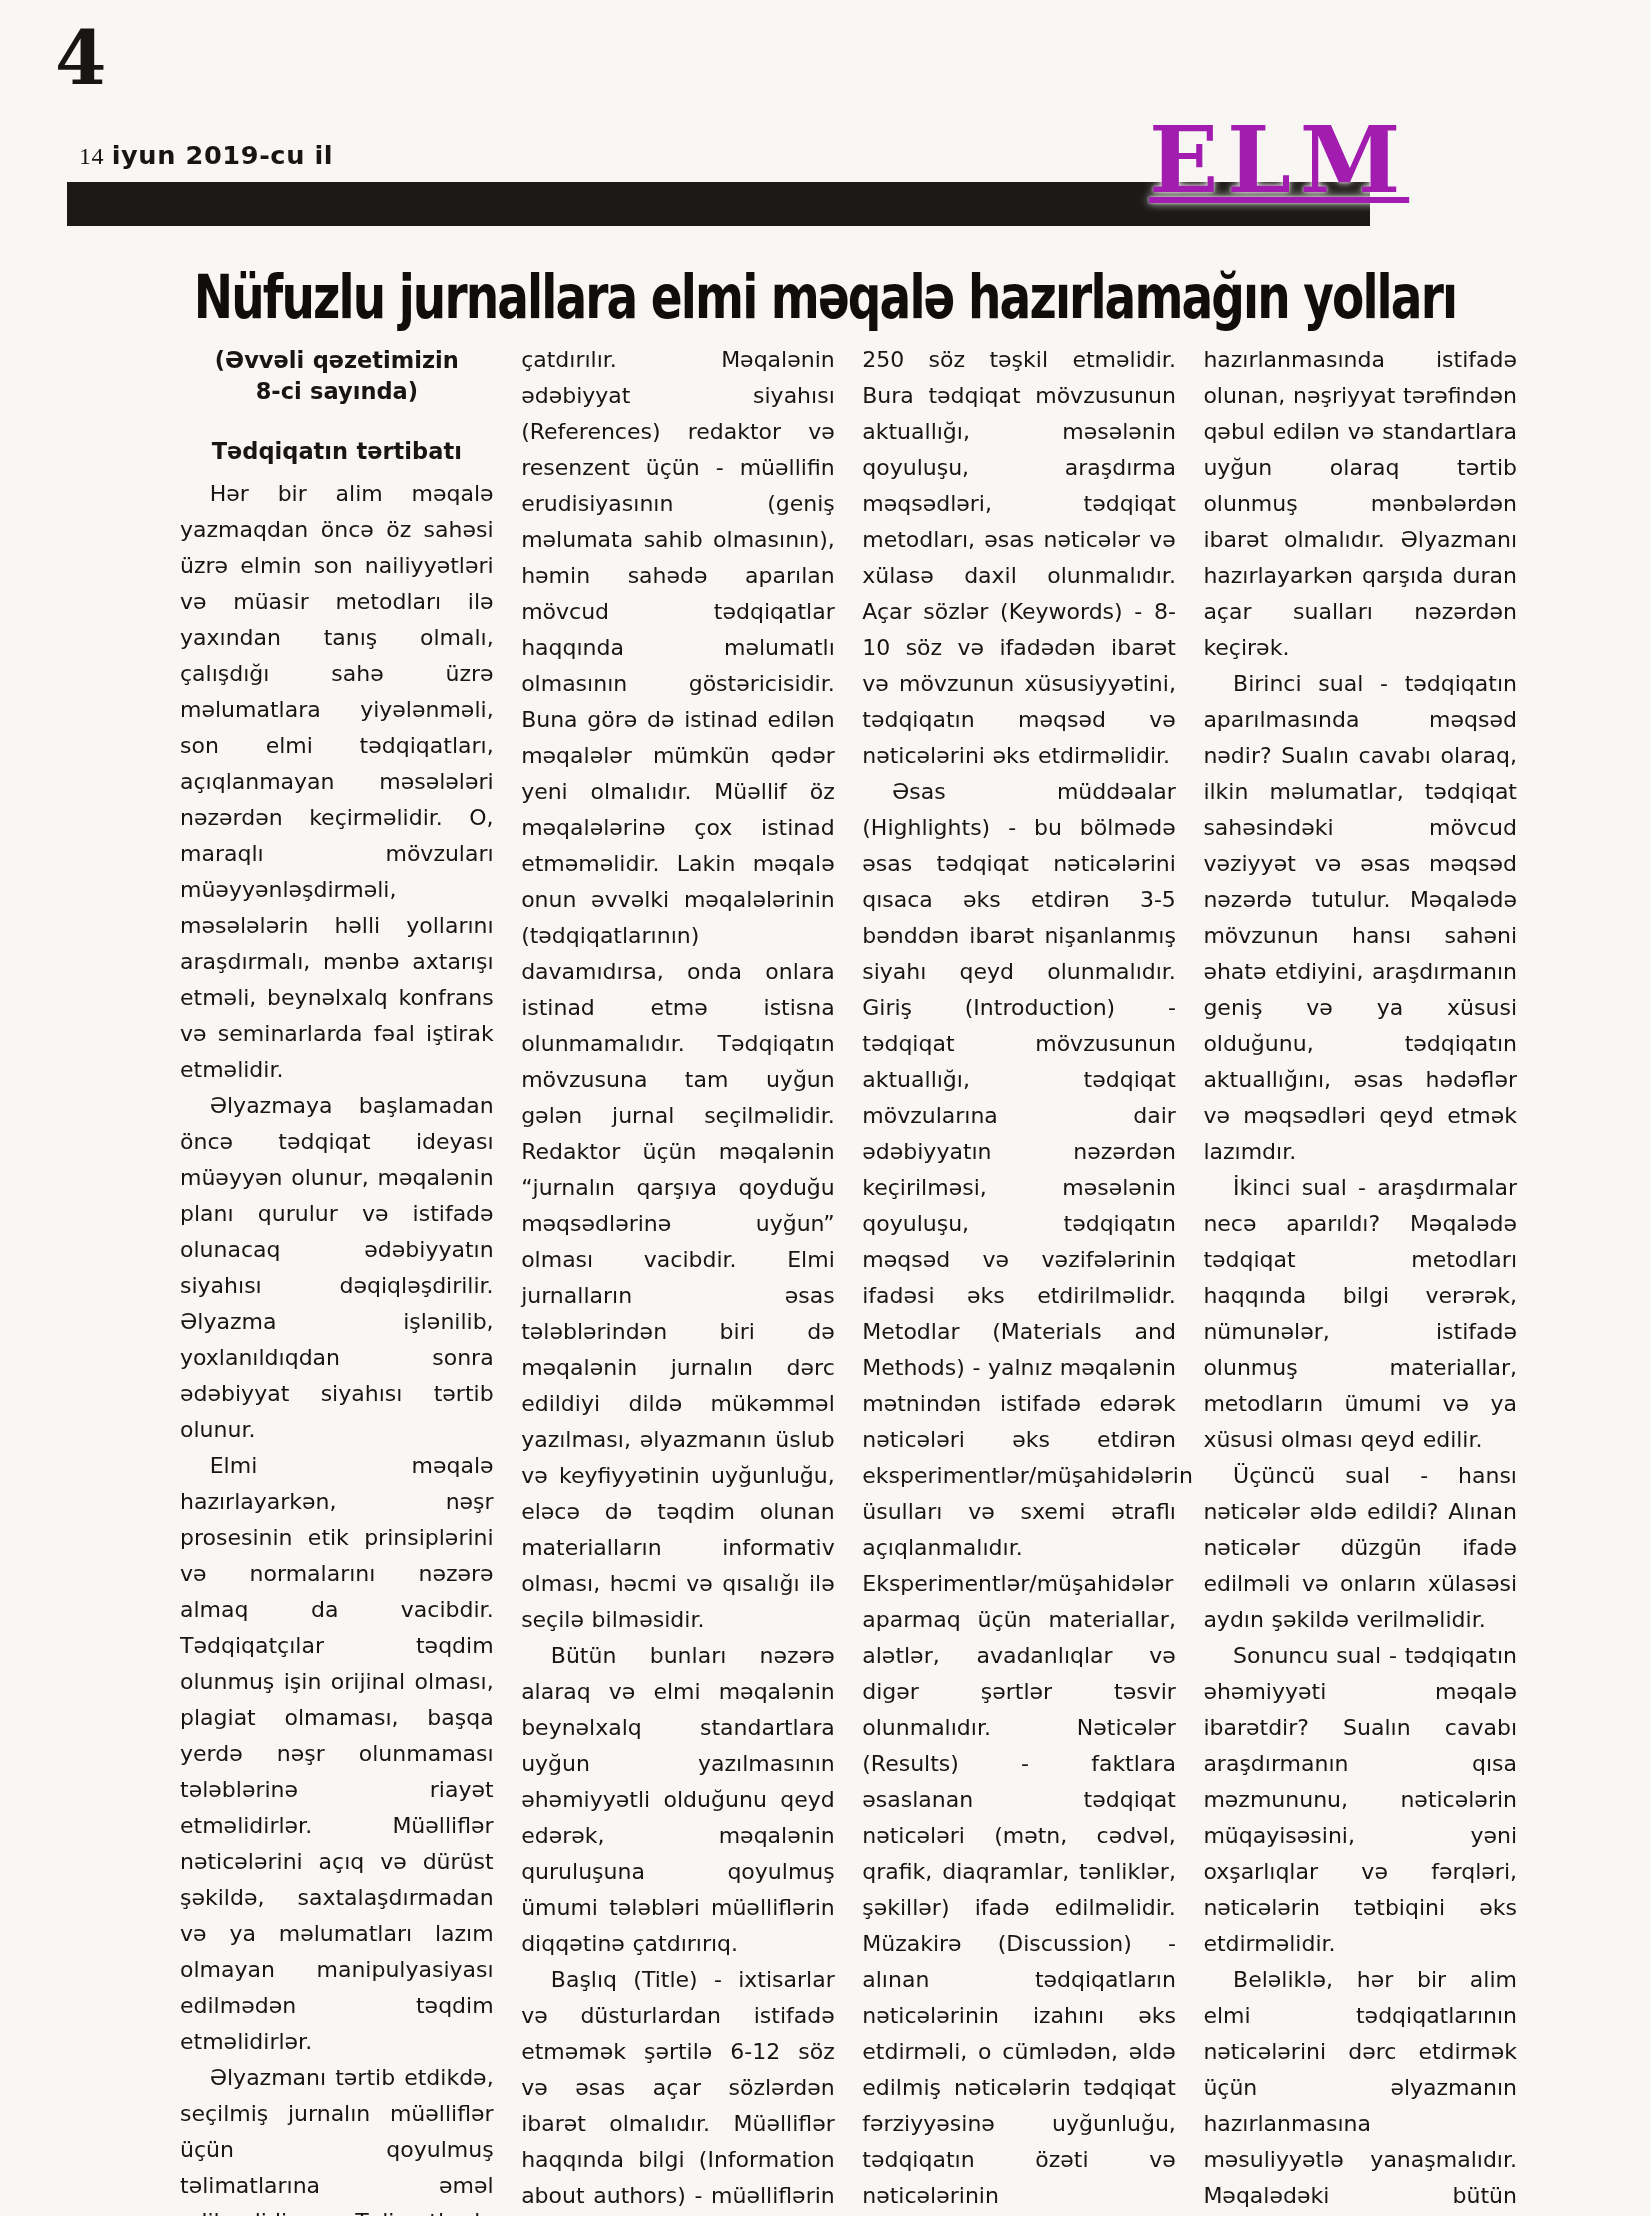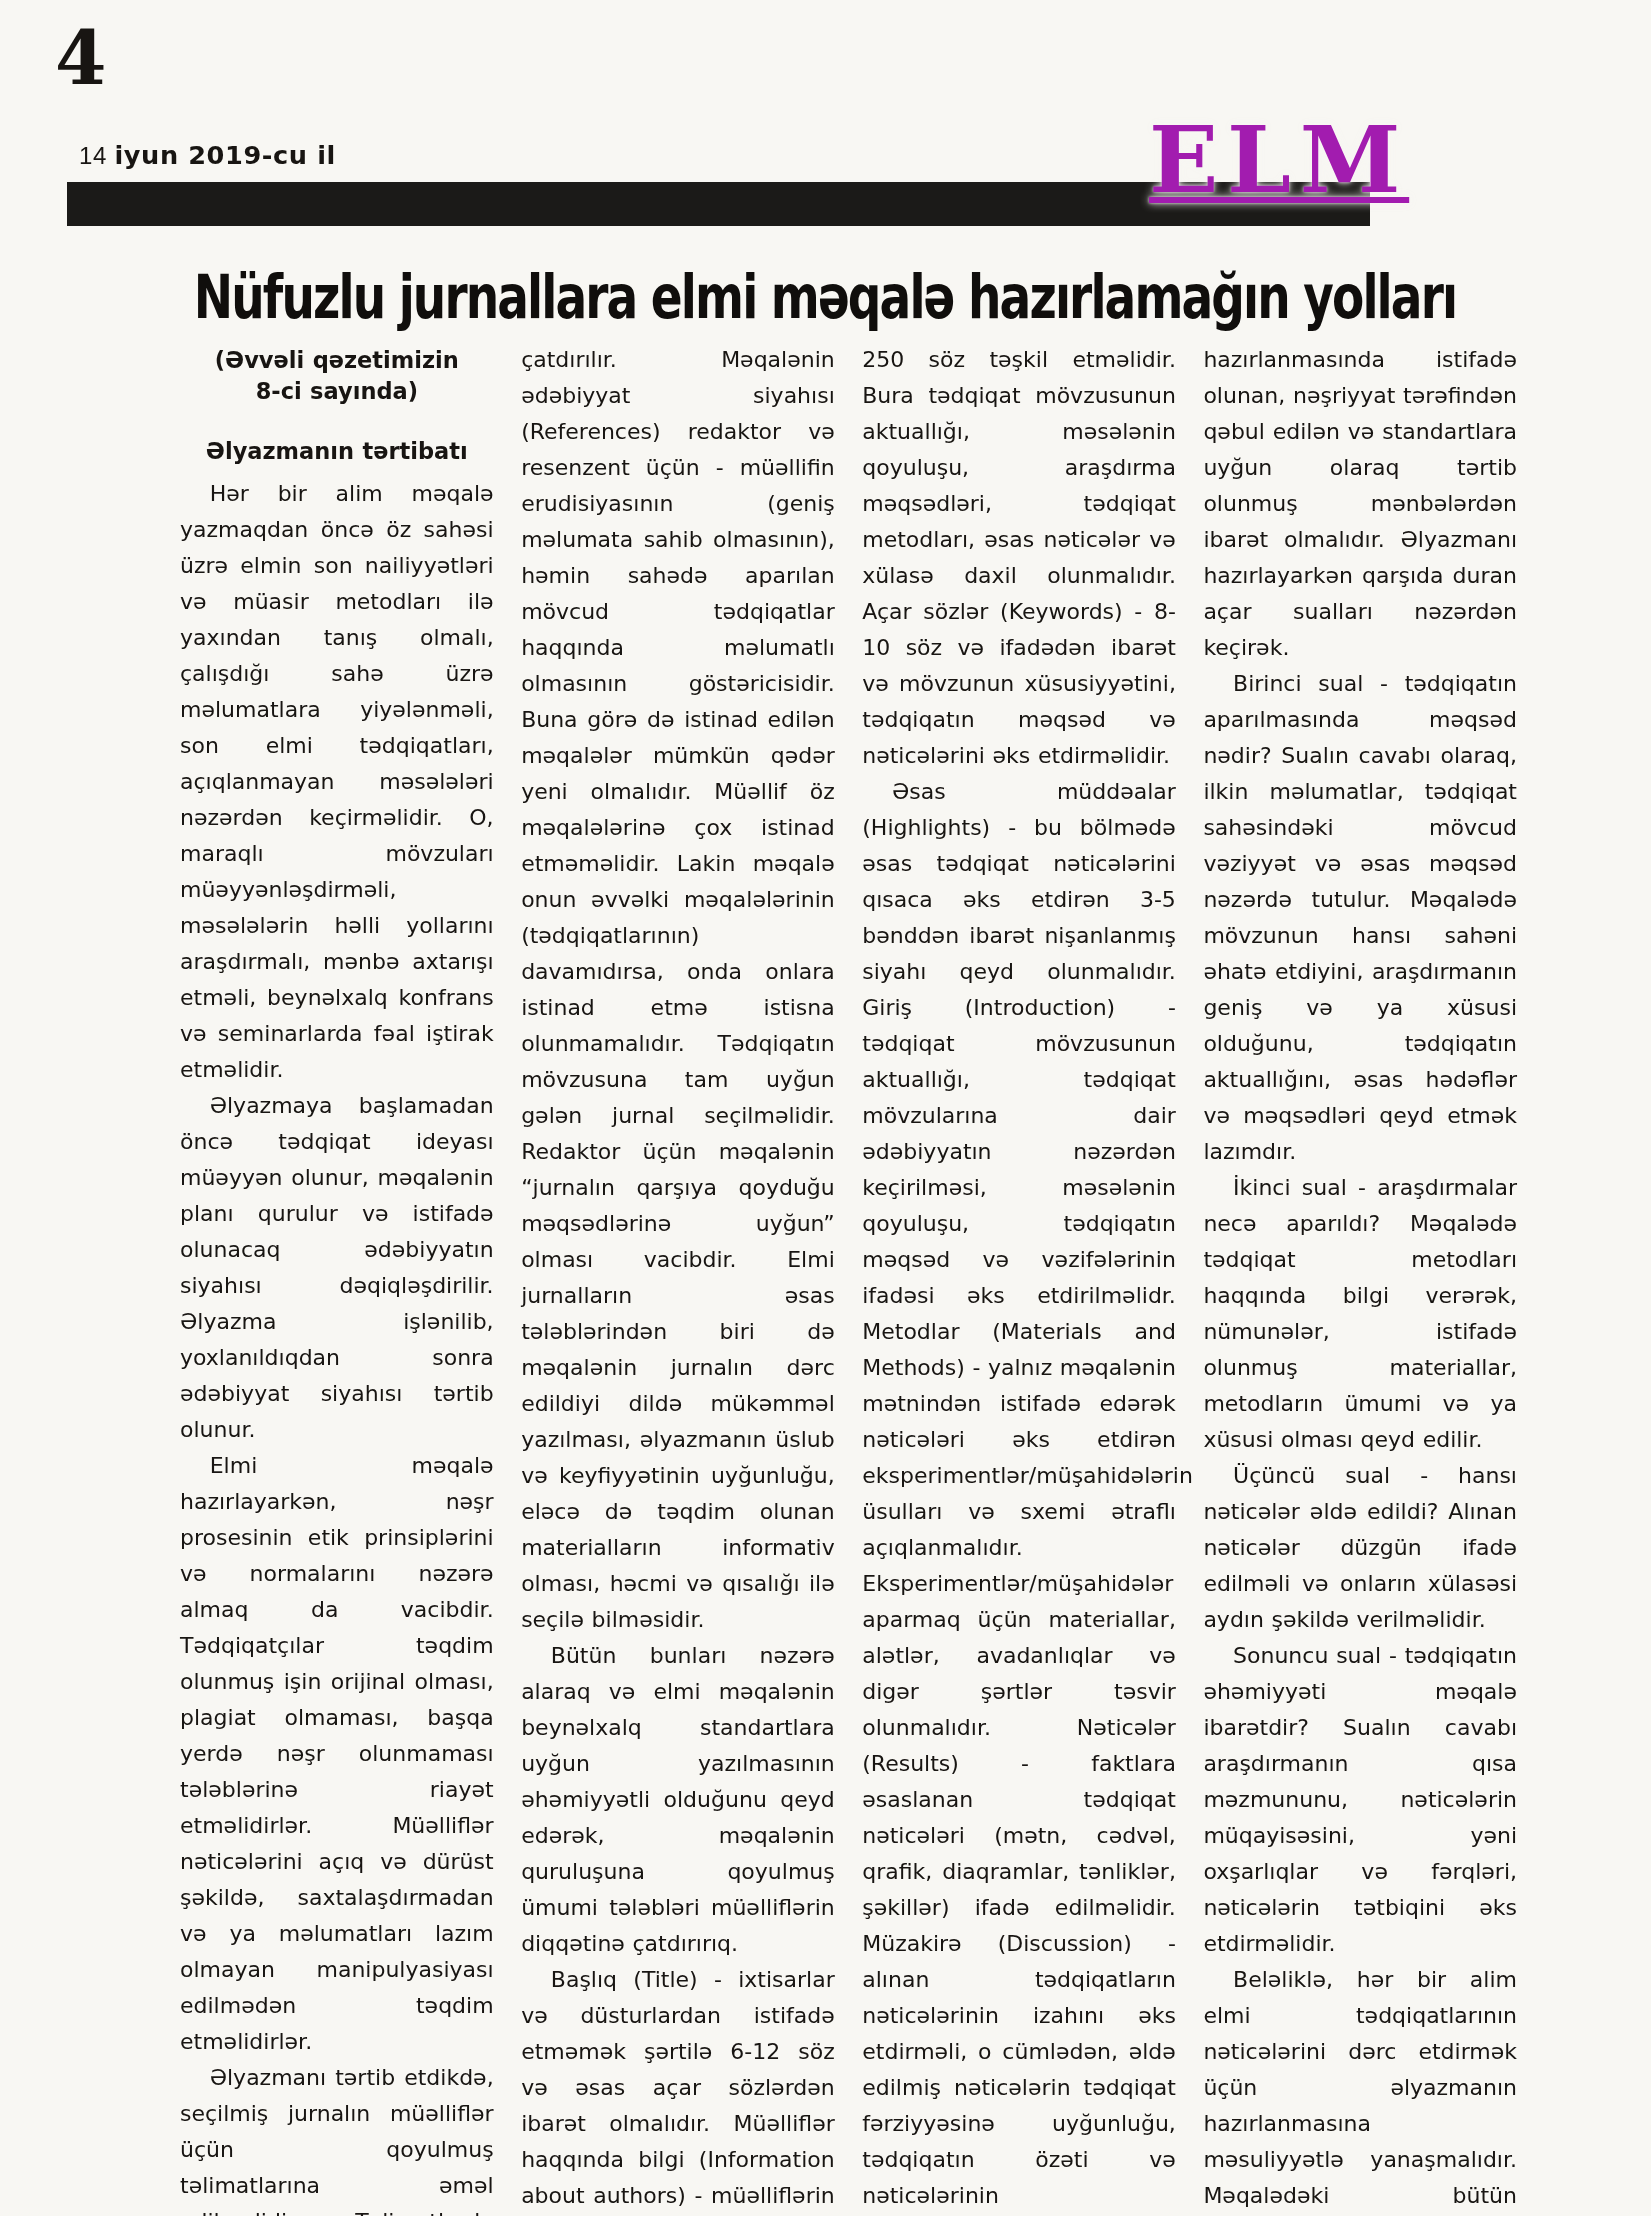--- a/index.html
+++ b/index.html
@@ -16,21 +16,21 @@
     position:absolute; left:55px; top:21px;
     font-family:"DejaVu Serif", serif;
     font-weight:700; font-size:74px; line-height:1;
   }
   .dateline {
     position:absolute; left:79px; top:140px;
     font-size:25.6px; font-weight:700; letter-spacing:0.6px;
     white-space:nowrap;
   }
   .date-day {
-    font-family:Liberation Sans, sans-serif;
+    font-family:Liberation Serif, serif;
     font-weight:400; font-size:24px; margin-right:7.5px;
   }
   .masthead-bar {
     position:absolute; left:67px; top:182px;
     width:1303px; height:44px;
     background:#1b1a18;
   }
   .masthead {
     position:absolute; left:1149px; top:115px;
     font-family:"DejaVu Serif", serif;
@@ -91,21 +91,21 @@
 
 <div class="masthead-bar"></div>
 <div class="masthead">ELM</div>
 
 <h1 class="headline">Nüfuzlu jurnallara elmi məqalə hazırlamağın yolları</h1>
 
 <div class="columns" id="columns">
     <div class="col">
       <p class="note">(Əvvəli qəzetimizin
 8-ci sayında)</p>
-      <p class="heading">Əlyazmanın tərtibatı</p>
+      <p class="heading">Tədqiqatın tərtibatı</p>
       <p class="p">Hər bir alim məqalə yazmaqdan öncə öz sahəsi üzrə elmin son nailiyyətləri və müasir metodları ilə yaxından tanış olmalı, çalışdığı sahə üzrə məlumatlara yiyələnməli, son elmi tədqiqatları, açıqlanmayan məsələləri nəzərdən keçirməlidir. O, maraqlı mövzuları müəyyənləşdirməli, məsələlərin həlli yollarını araşdırmalı, mənbə axtarışı etməli, beynəlxalq konfrans və seminarlarda fəal iştirak etməlidir.</p>
       <p class="p">Əlyazmaya başlamadan öncə tədqiqat ideyası müəyyən olunur, məqalənin planı qurulur və istifadə olunacaq ədəbiyyatın siyahısı dəqiqləşdirilir. Əlyazma işlənilib, yoxlanıldıqdan sonra ədəbiyyat siyahısı tərtib olunur.</p>
       <p class="p">Elmi məqalə hazırlayarkən, nəşr prosesinin etik prinsiplərini və normalarını nəzərə almaq da vacibdir. Tədqiqatçılar təqdim olunmuş işin orijinal olması, plagiat olmaması, başqa yerdə nəşr olunmaması tələblərinə riayət etməlidirlər. Müəlliflər nəticələrini açıq və dürüst şəkildə, saxtalaşdırmadan və ya məlumatları lazım olmayan manipulyasiyası edilmədən təqdim etməlidirlər.</p>
       <p class="p">Əlyazmanı tərtib etdikdə, seçilmiş jurnalın müəlliflər üçün qoyulmuş təlimatlarına əməl edilməlidir. Təlimatlarda qeyd edilən hər bir bənd son təfərrüatına qədər olduğu kimi yerinə yetirilməlidir. Məqalənin həcminə, ədəbiyyat siyahısına dair qoyulmuş tələblərə riayət olunmalıdır. Ədəbiyyat siyahısına xarici mənbələr (ən azı 50-70%) daxil edilməlidir. İstinad olunan ədəbiyyatın sayı kifayət qədər olmalıdır. Adətən istinadların sayı 15-dən 30-a qədər</p>
     </div>
     <div class="col">
       <p class="pc">çatdırılır. Məqalənin ədəbiyyat siyahısı (References) redaktor və resenzent üçün - müəllifin erudisiyasının (geniş məlumata sahib olmasının), həmin sahədə aparılan mövcud tədqiqatlar haqqında məlumatlı olmasının göstəricisidir. Buna görə də istinad edilən məqalələr mümkün qədər yeni olmalıdır. Müəllif öz məqalələrinə çox istinad etməməlidir. Lakin məqalə onun əvvəlki məqalələrinin (tədqiqatlarının) davamıdırsa, onda onlara istinad etmə istisna olunmamalıdır. Tədqiqatın mövzusuna tam uyğun gələn jurnal seçilməlidir. Redaktor üçün məqalənin “jurnalın qarşıya qoyduğu məqsədlərinə uyğun” olması vacibdir. Elmi jurnalların əsas tələblərindən biri də məqalənin jurnalın dərc edildiyi dildə mükəmməl yazılması, əlyazmanın üslub və keyfiyyətinin uyğunluğu, eləcə də təqdim olunan materialların informativ olması, həcmi və qısalığı ilə seçilə bilməsidir.</p>
       <p class="p">Bütün bunları nəzərə alaraq və elmi məqalənin beynəlxalq standartlara uyğun yazılmasının əhəmiyyətli olduğunu qeyd edərək, məqalənin quruluşuna qoyulmuş ümumi tələbləri müəlliflərin diqqətinə çatdırırıq.</p>
       <p class="p">Başlıq (Title) - ixtisarlar və düsturlardan istifadə etməmək şərtilə 6-12 söz və əsas açar sözlərdən ibarət olmalıdır. Müəlliflər haqqında bilgi (Information about authors) - müəlliflərin soyadı, adı, atasının adı (SAA) və bağlantıları qeyd edilməli və məqaləyə verdikləri töhfəyə uyğun sıralanmalıdır. Bağlantılarda təşkilat, şəhər, ölkə göstərilməli, təşkilatın adı (ingilis dilində) nizamnamədəki adı ilə uyğun gəlməli və SAA transliterasiya edilirkən müəllifin bütün məqalələrdə onların vahid yazılmasına riayət etməsi vacibdir. Annotasiya (Abstract) - 100-</p>
     </div>

